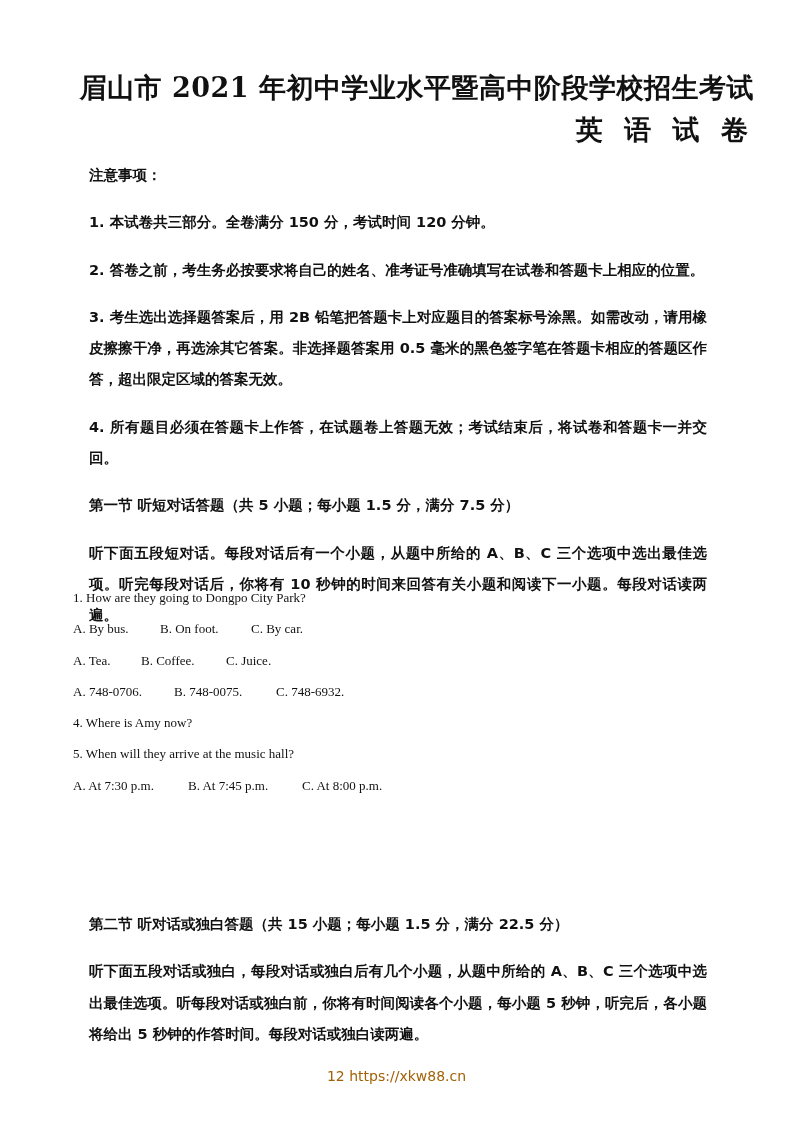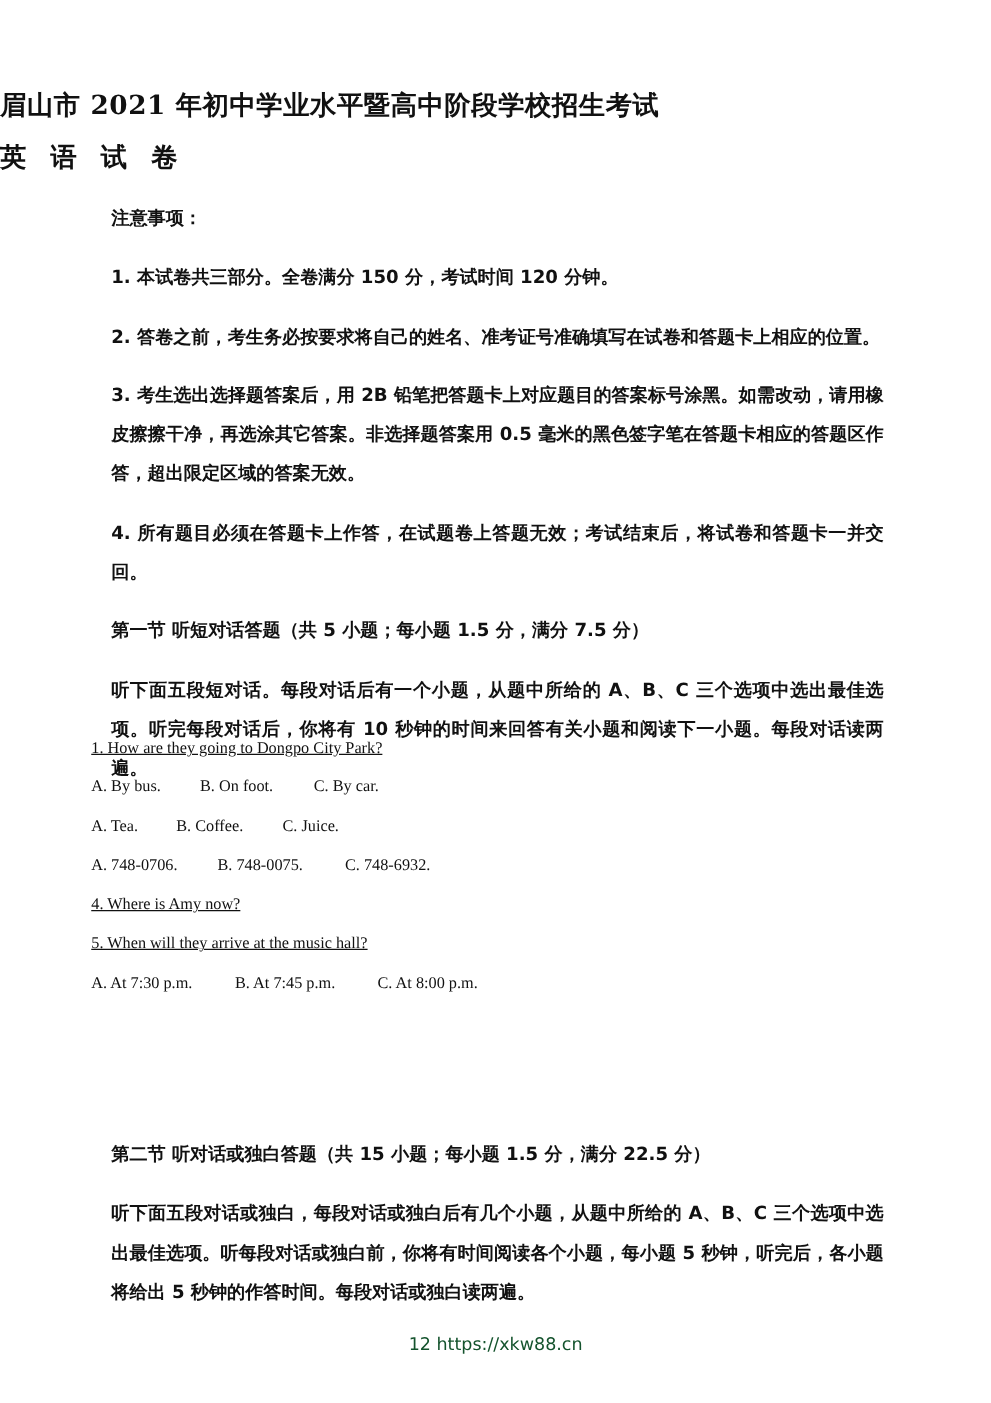--- a/index.html
+++ b/index.html
@@ -1,32 +1,32 @@
 <!DOCTYPE html>
 <html><head>
 <meta charset="utf-8">
 <style>
   html, body { margin: 0; padding: 0; background: #ffffff; }
   body { width: 793px; height: 1122px; position: relative; overflow: hidden;
          font-family: "DejaVu Serif", "Liberation Serif", serif; color: #111; }
-  .title { position: absolute; left: 0; width: 754px; text-align: left;
-           font-weight: bold; font-size: 21px; letter-spacing: 0.5px; }
+  .title { position: absolute; left: 0; width: 754px; text-align: right;
+           font-weight: bold; font-size: 27px; letter-spacing: 0.5px; }
   .t1 { top: 70px; }
   .t2 { top: 112px; letter-spacing: 6px; }
   .cn { position: absolute; left: 73px; width: 650px; font-weight: bold;
         font-size: 14.5px; line-height: 31.3px; text-align: justify;
         font-family: "DejaVu Sans", "Liberation Sans", sans-serif; }
   .cn p { margin: 16px; }
   .center { text-align: center; }
   .en { position: absolute; left: 73px; font-family: "Liberation Serif", "DejaVu Serif", serif;
-        font-size: 13px; font-weight: normal; text-decoration: underline; }
+        font-size: 13px; font-weight: normal; }
   .en .row { height: 31.3px; line-height: 31.3px; white-space: nowrap; position: relative; }
   .opt { position: absolute; top: 0; }
   .footer { position: absolute; top: 1068px; left: 0; width: 793px; text-align: center;
-            font-family: "DejaVu Sans", "Liberation Sans", sans-serif; font-size: 14px; color: #14532d; }
+            font-family: "DejaVu Sans", "Liberation Sans", sans-serif; font-size: 14px; color: #a16207; }
 </style>
 </head>
 <body>
 
 <div>
 
   <div class="title t1">眉山市 2021 年初中学业水平暨高中阶段学校招生考试</div>
   <div class="title t2">英 语 试 卷</div>
 
   <div class="cn" style="top:144px;">

